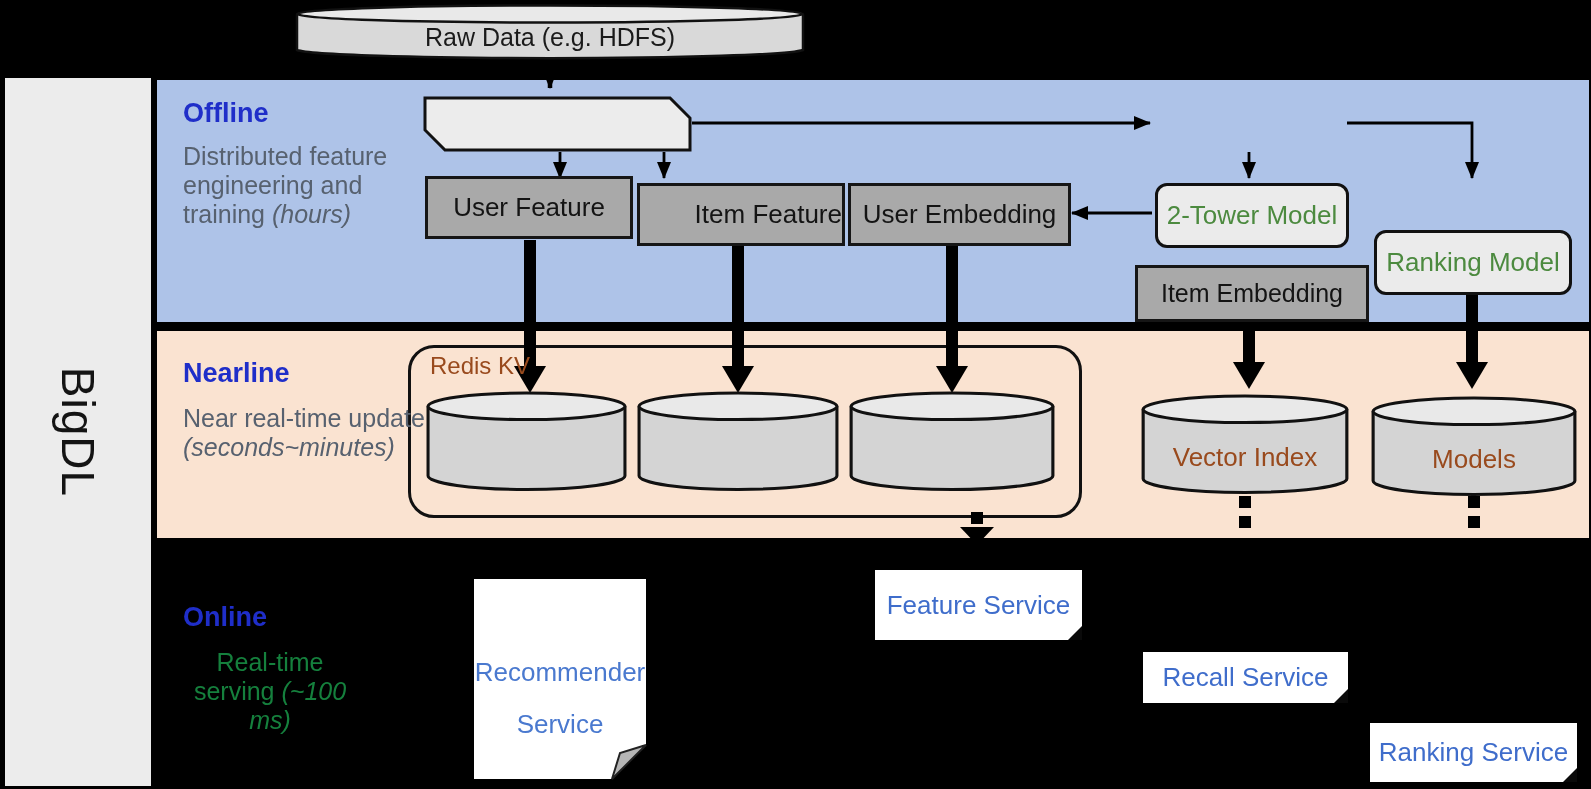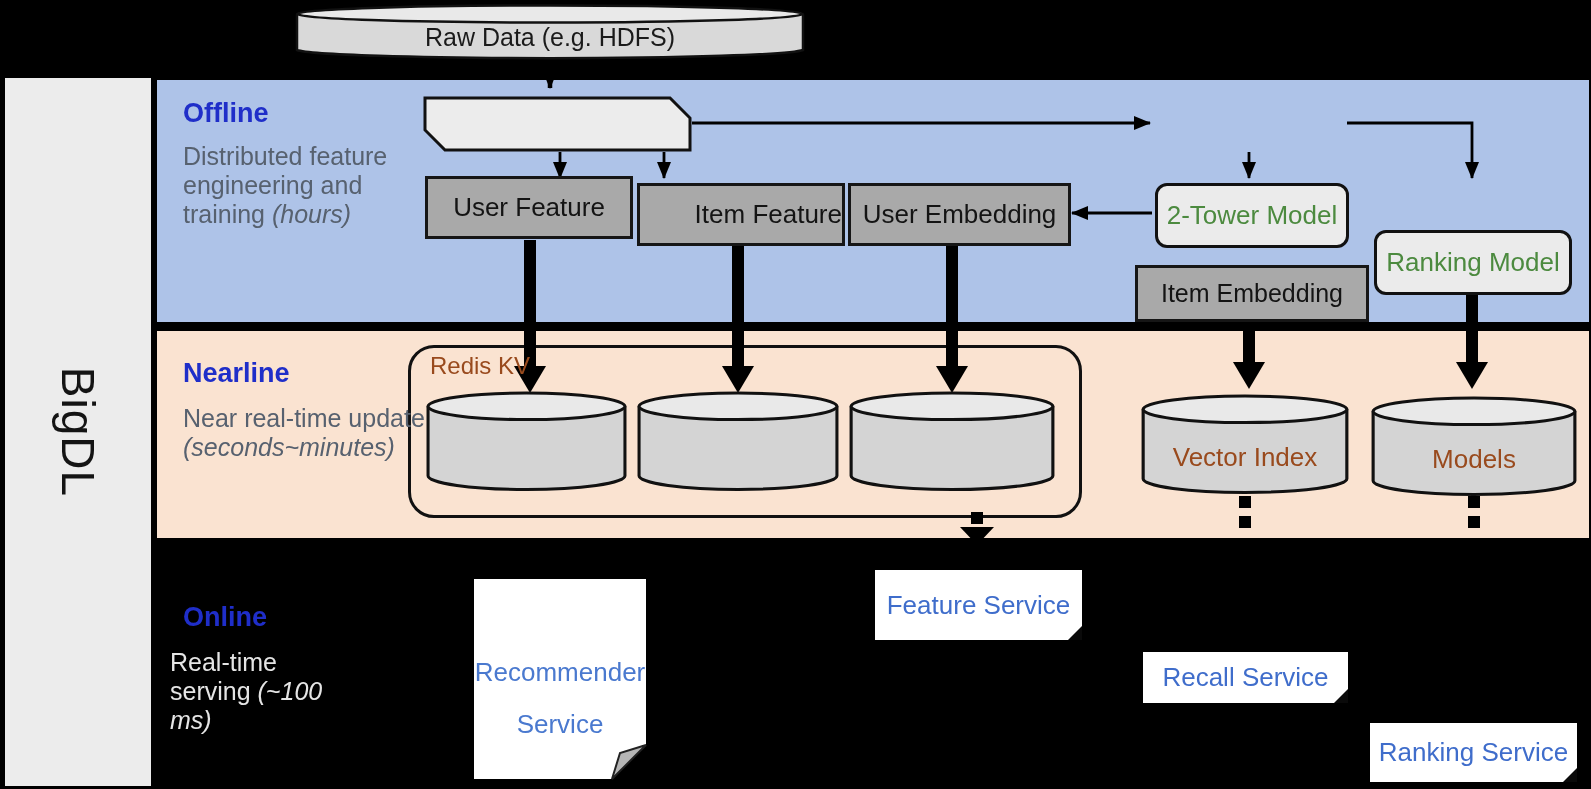--- a/index.html
+++ b/index.html
@@ -23,21 +23,21 @@
   .band-nearline{left:157px;top:331px;width:1432px;height:207px;background:#fae3d1;z-index:1;}
 
   .band-title{font-size:27px;font-weight:600;color:#1f2ec9;z-index:5;}
   .band-sub{font-size:25px;line-height:29px;color:#57616f;z-index:5;}
   .band-sub .note{font-style:italic;}
   .t-offline{left:183px;top:98px;}
   .s-offline{left:183px;top:142px;width:262px;}
   .t-nearline{left:183px;top:358px;}
   .s-nearline{left:183px;top:404px;width:252px;}
   .t-online{left:183px;top:602px;}
-  .s-online{left:170px;top:648px;width:178px;color:#e5e5e5;}
+  .s-online{left:181px;top:648px;width:178px;color:#15803d;text-align:center;}
 
   
   svg.connectors{left:0;top:0;z-index:3;pointer-events:none;}
 
   
   .node{z-index:4;display:flex;align-items:center;justify-content:center;text-align:center;}
   .node .lbl{position:relative;z-index:2;}
   .node svg.shape{position:absolute;left:0;top:0;width:100%;height:100%;z-index:1;}
 
   .blue-node .lbl{color:#5b80cf;font-size:26px;}

